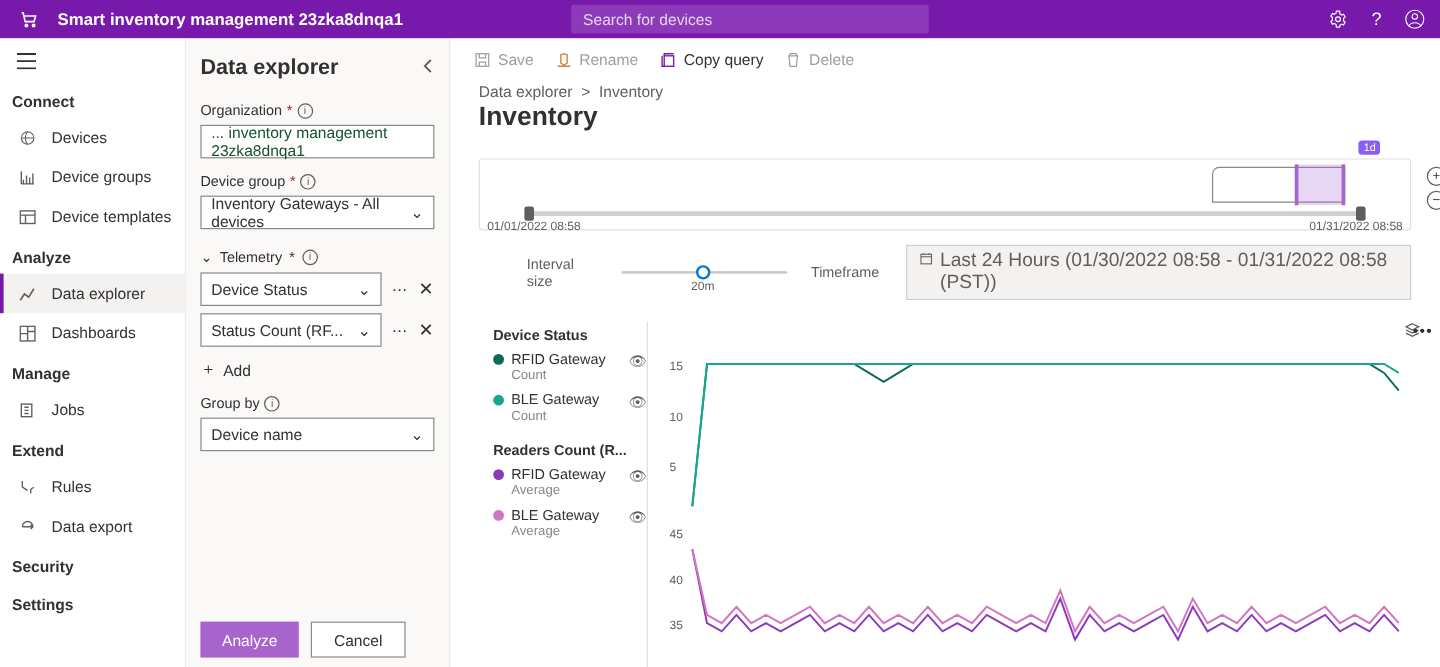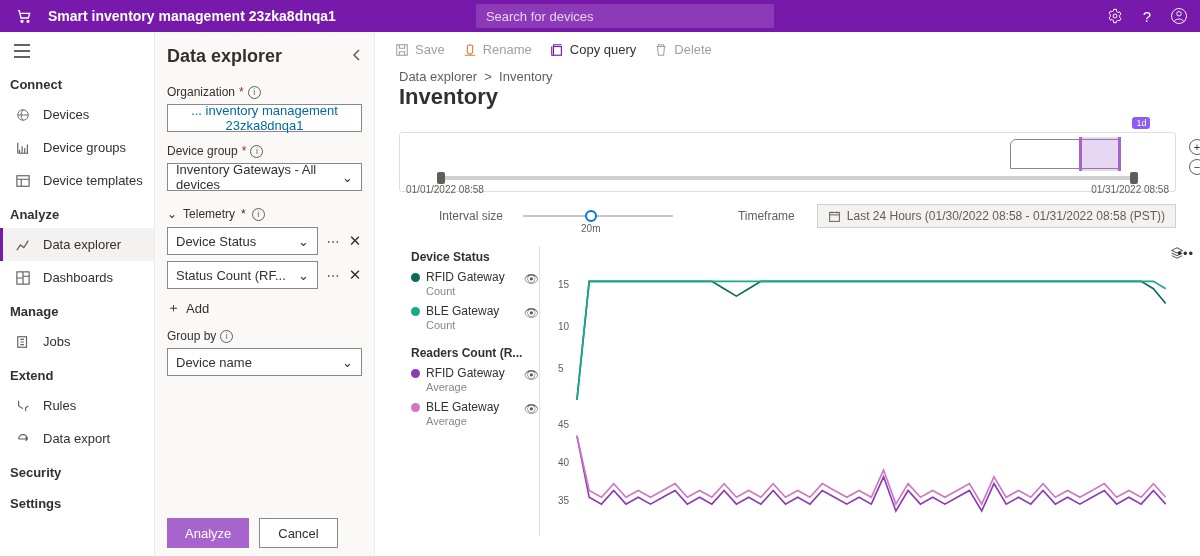--- a/index.html
+++ b/index.html
@@ -23,21 +23,21 @@
   .leftnav .ic { width:16px; height:16px; display:inline-flex; align-items:center; justify-content:center; color:#605e5c;}
 
   
   .explorer { position:absolute; top:32px; left:155px; width:220px; height:524px; background:#faf9f8; border-right:1px solid #edebe9; padding:14px 12px 0 12px; display:flex; flex-direction:column;}
   .explorer h1 { font-size:18px; font-weight:600; margin-bottom:6px;}
   .explorer .collapse { position:absolute; top:14px; right:8px; width:18px; height:18px; display:flex; align-items:center; justify-content:center; cursor:pointer;}
   .explorer label { font-size:12px; color:#323130; display:flex; align-items:center; gap:4px; margin-top:12px;}
   .explorer label .req { color:#a4262c; }
   .explorer .infoico {width:13px;height:13px;border:1px solid #605e5c;border-radius:50%;display:inline-flex;align-items:center;justify-content:center;font-size:9px;color:#605e5c;}
   .explorer .sel, .explorer .txt { width:100%; height:28px; border:1px solid #8a8886; background:#fff; padding:0 8px; font-size:13px; margin-top:5px; display:flex; align-items:center; justify-content:space-between; cursor:pointer; color:#323130;}
-  .explorer .txt { color:#0369a1; cursor:default;text-align:center;}
+  .explorer .txt { color:#14532d; cursor:default;}
   .explorer .telhead { display:flex; align-items:center; gap:6px; margin-top:16px; font-size:12px;}
   .telrow { display:flex; align-items:center; gap:6px; margin-top:6px;}
   .telrow .sel { flex:1; margin-top:0; height:28px;}
   .telrow .dots { width:18px; text-align:center; cursor:pointer; color:#323130;}
   .telrow .x { width:14px; text-align:center; cursor:pointer; color:#323130; font-size:15px;}
   .addbtn { margin-top:10px; font-size:13px; color:#323130; cursor:pointer; display:flex; align-items:center; gap:6px;}
   .explorer .footer { position:absolute; bottom:8px; left:12px; right:12px; display:flex; gap:10px;}
   .btn-primary { background:#a864cd; color:#fff; border:none; height:30px; padding:0 18px; font-size:13px; cursor:pointer;}
   .btn-secondary { background:#fff; color:#323130; border:1px solid #8a8886; height:30px; padding:0 18px; font-size:13px; cursor:pointer;}
 
@@ -63,21 +63,21 @@
   .ov-t.left{left:6px;} .ov-t.right{right:6px;}
   .ov-zoom { position:absolute; right:-30px; top:6px; display:flex; flex-direction:column; gap:4px;}
   .ov-zoom div{width:16px;height:16px;border:1px solid #605e5c;border-radius:50%;display:flex;align-items:center;justify-content:center;font-size:11px;cursor:pointer;}
 
   .controls { display:flex; align-items:center; margin-top:12px; font-size:12px; color:#605e5c; gap:20px; padding-left:40px;}
   .controls .slider { position:relative; width:150px; height:14px;}
   .controls .slider .track{position:absolute;top:6px;left:0;right:0;height:2px;background:#c8c6c4;}
   .controls .slider .thumb{position:absolute;top:1px;left:62px;width:12px;height:12px;border:2px solid #0078d4;border-radius:50%;background:#fff;}
   .controls .slabel{position:absolute;top:14px;left:58px;font-size:10px;}
   .controls .tf { margin-left:auto; display:flex; align-items:center; gap:22px;}
-  .controls .tfbox { border:1px solid #d2d0ce; background:#f3f2f1; padding:4px 10px; font-size:12px; display:flex; align-items:center; gap:6px; cursor:pointer;}
+  .controls .tfbox { border:1px solid #d2d0ce; background:#f3f2f1; padding:4px 10px; font-size:16px; display:flex; gap:6px; cursor:pointer;}
 
   .plotwrap { display:flex; margin-top:18px; height:290px;}
   .legend { width:140px; padding-left:12px; font-size:12px; color:#323130;}
   .legend .grp { font-weight:600; margin-top:4px; margin-bottom:6px;}
   .legend .row { display:flex; align-items:flex-start; gap:6px; margin-bottom:6px; position:relative;}
   .legend .sw { width:9px;height:9px;border-radius:50%; margin-top:3px; flex:none;}
   .legend .txts { line-height:14px;}
   .legend .sub { color:#8a8886; font-size:11px;}
   .legend .eye { position:absolute; right:0; top:2px; color:#605e5c; cursor:pointer;}
   .plot { flex:1; position:relative; border-left:1px solid #e1dfdd;}

